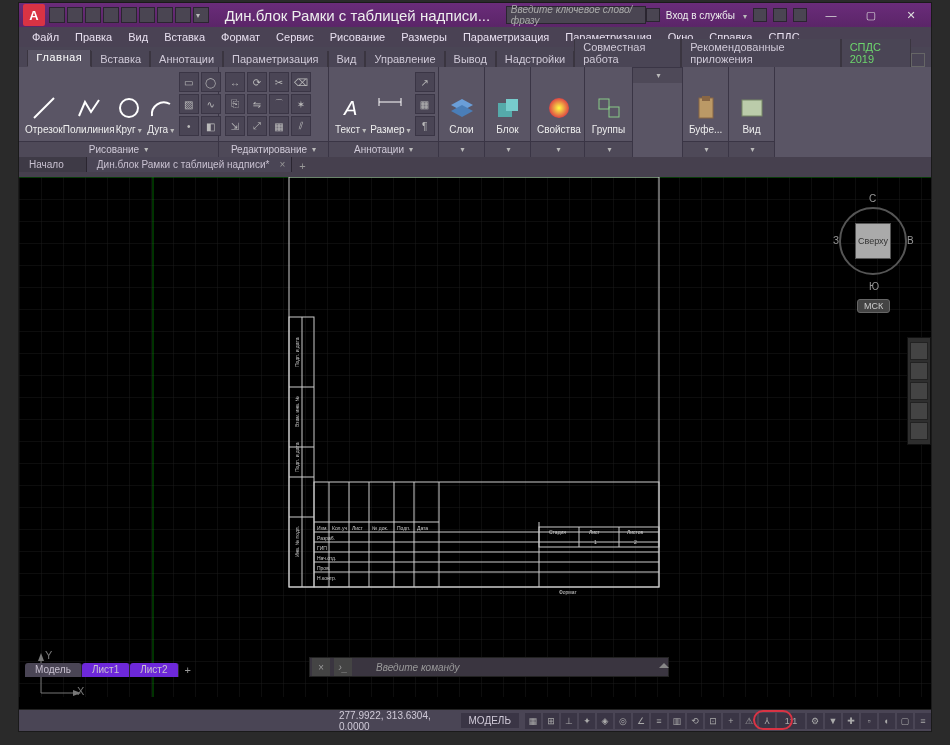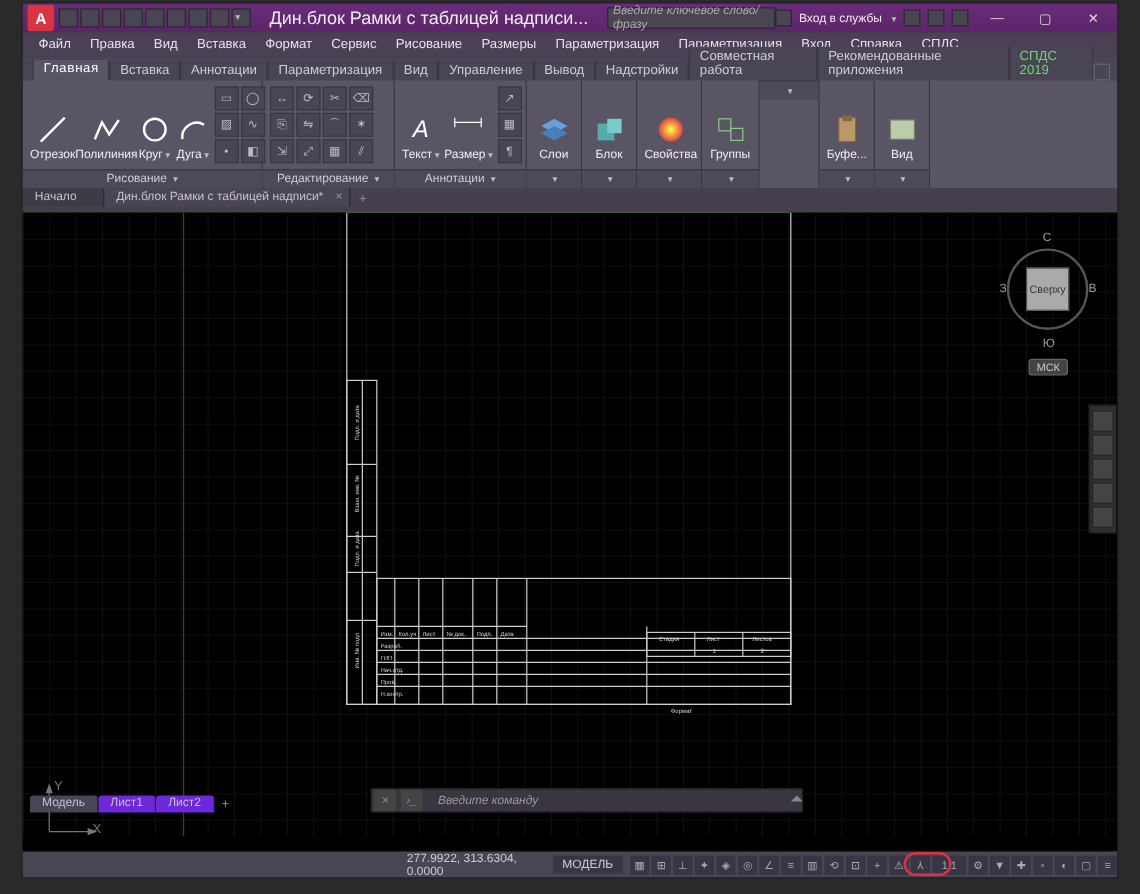--- a/index.html
+++ b/index.html
@@ -101,21 +101,21 @@
     <span>Файл</span>
     <span>Правка</span>
     <span>Вид</span>
     <span>Вставка</span>
     <span>Формат</span>
     <span>Сервис</span>
     <span>Рисование</span>
     <span>Размеры</span>
     <span>Параметризация</span>
     <span>Параметризация</span>
-    <span>Вход</span>
+    <span>Окно</span>
     <span>Справка</span>
     <span>СПДС</span>
   </div>
 
   <div class="ribbon-tabs">
     <div class="rt active">Главная</div>
     <div class="rt">Вставка</div>
     <div class="rt">Аннотации</div>
     <div class="rt">Параметризация</div>
     <div class="rt">Вид</div>
@@ -412,21 +412,21 @@
     <div class="layout-tabs">
       <div class="lt active">Модель</div>
       <div class="lt">Лист1</div>
       <div class="lt">Лист2</div>
       <div class="plus">+</div>
     </div>
 
     <div class="cmdline">
       <div class="h">×</div>
       <div class="h">›_</div>
-      <span style="margin-left:11px;">Введите команду</span>
+      <span style="margin-left:22px;">Введите команду</span>
     </div>
     <div class="cmd-collapse"></div>
   </div>
 
   <div class="statusbar">
     <span class="coords">277.9922, 313.6304, 0.0000</span>
     <span class="model-btn">МОДЕЛЬ</span>
     <div class="sb-icons">
       <div class="sbi">▦</div>
       <div class="sbi">⊞</div>

